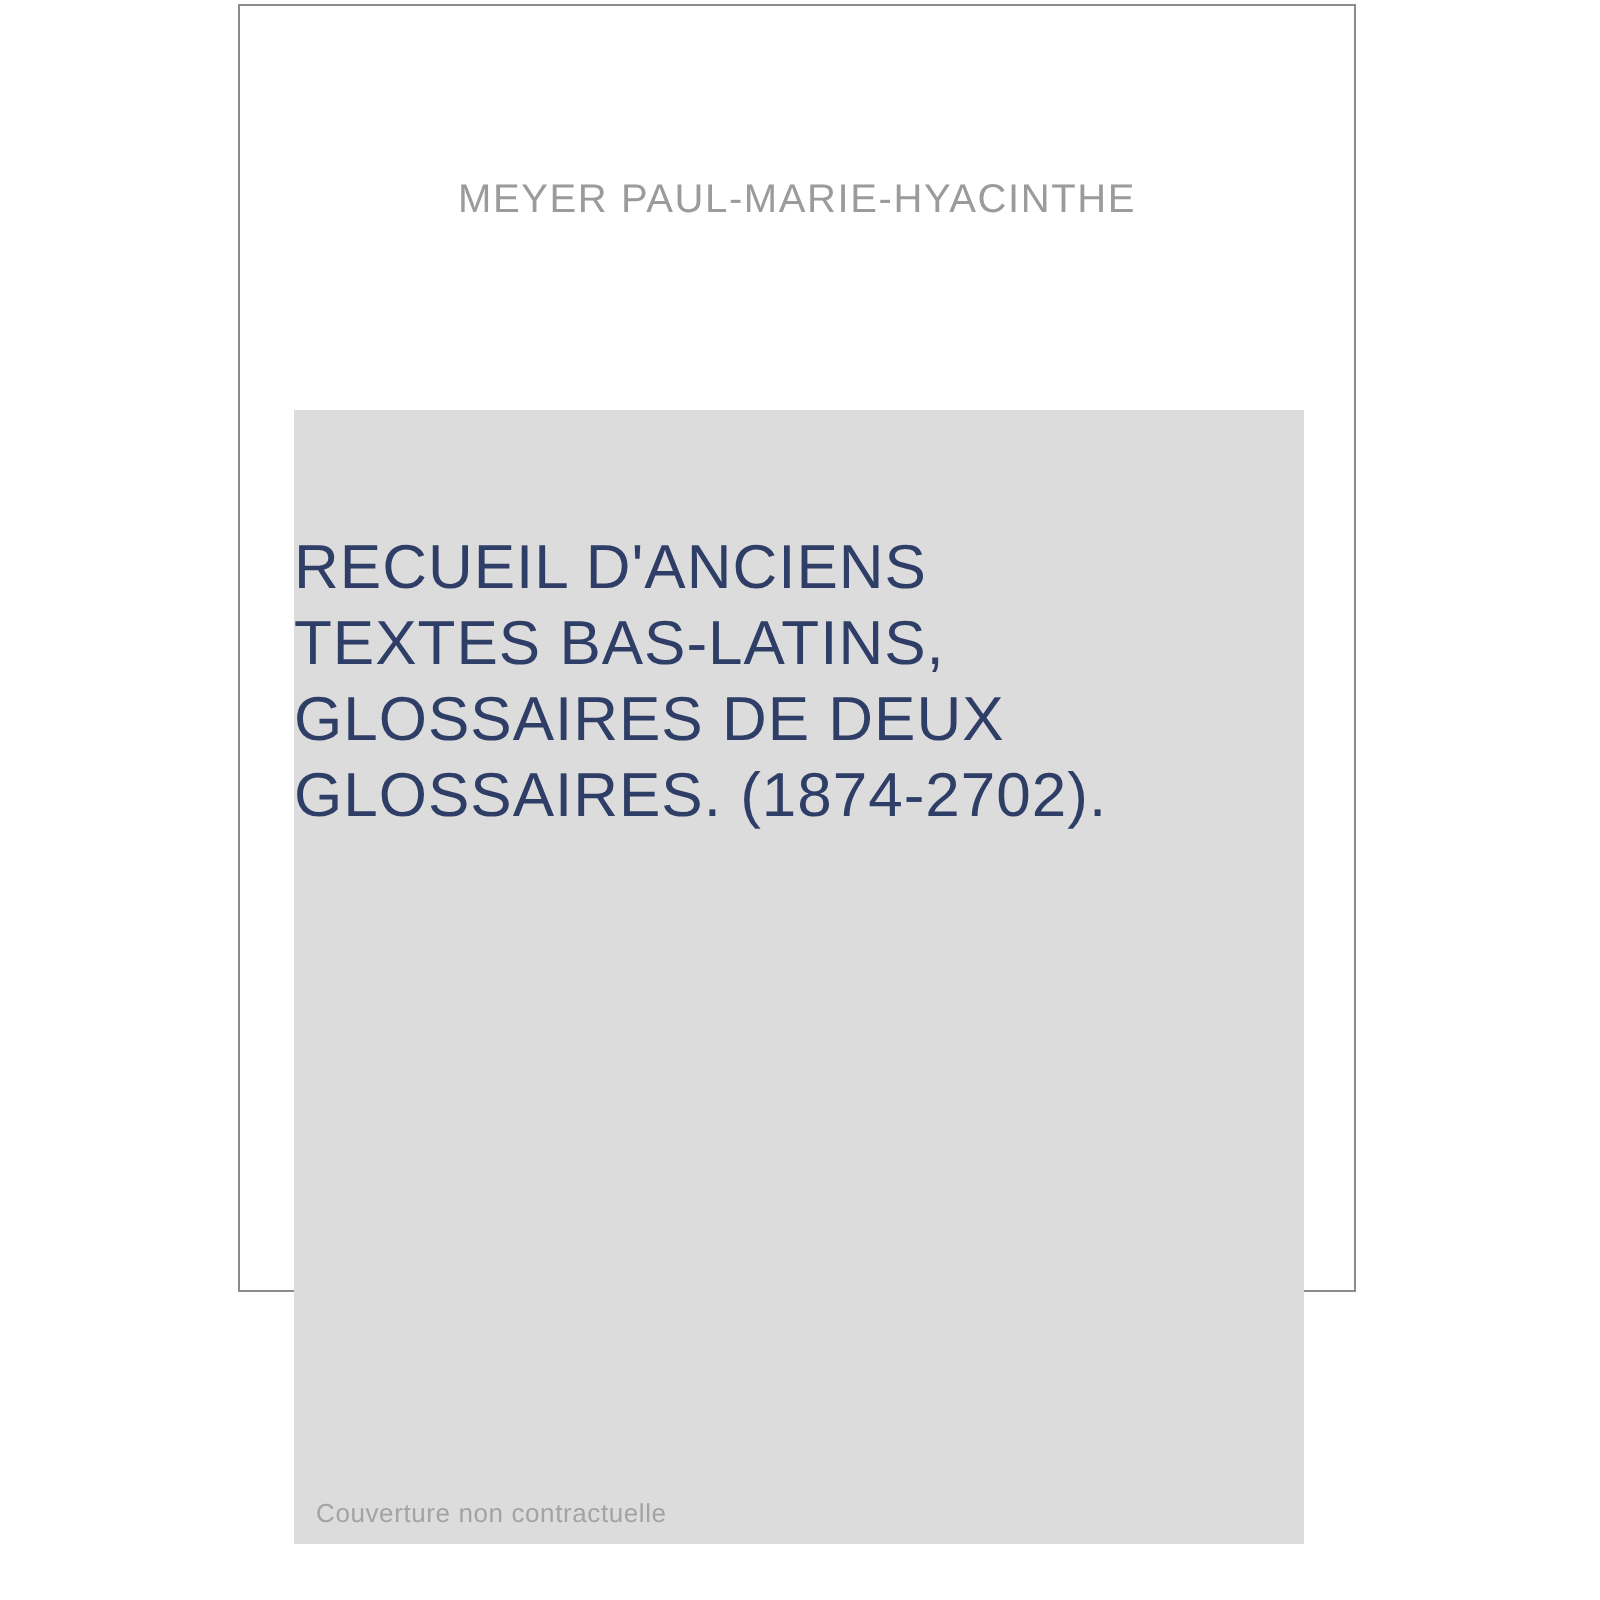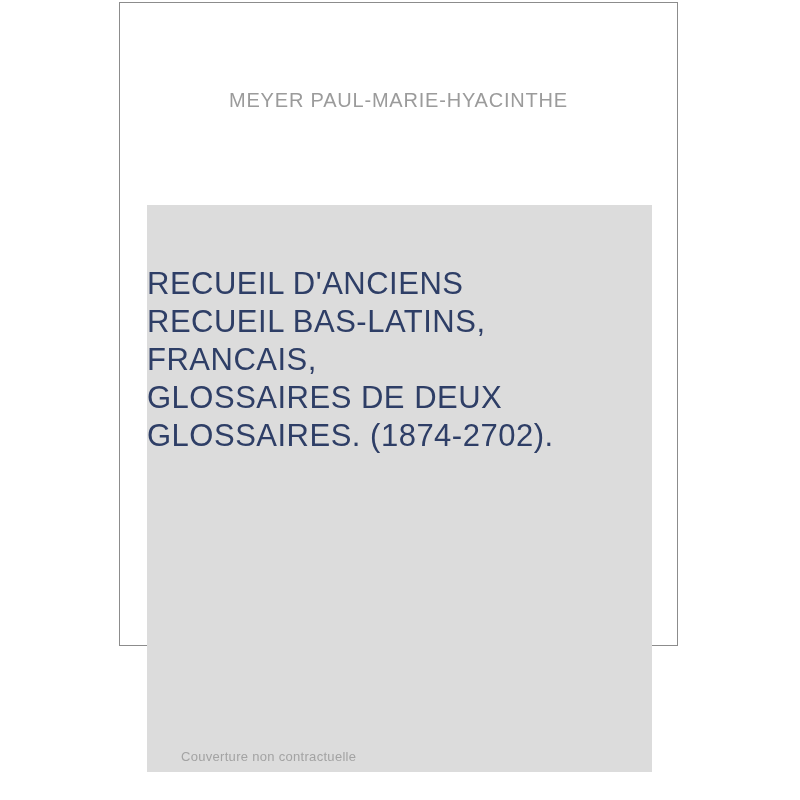--- a/index.html
+++ b/index.html
@@ -61,37 +61,35 @@
     white-space: nowrap;
   }
   .disclaimer {
     position: absolute;
     left: 11px;
     bottom: 8px;
     font-size: 13px;
     letter-spacing: 0.3px;
     color: #a3a3a3;
     white-space: nowrap;
-    margin-left: 23px;
   }
 </style>
 </head>
 <body>
 
 <div class="canvas">
   <div class="page">
 
     <div class="author">MEYER PAUL-MARIE-HYACINTHE</div>
 
     <div class="cover-box">
 
       <div class="title">
         <span class="title-line">RECUEIL D'ANCIENS</span>
-        <span class="title-line">RECUEIL BAS-LATINS,</span>
-        <span class="title-line">FRANCAIS,</span>
+        <span class="title-line">TEXTES BAS-LATINS,</span>
         <span class="title-line">GLOSSAIRES DE DEUX</span>
         <span class="title-line">GLOSSAIRES. (1874-2702).</span>
       </div>
 
       <div class="disclaimer">Couverture non contractuelle</div>
 
     </div>
   </div>
 </div>
 

